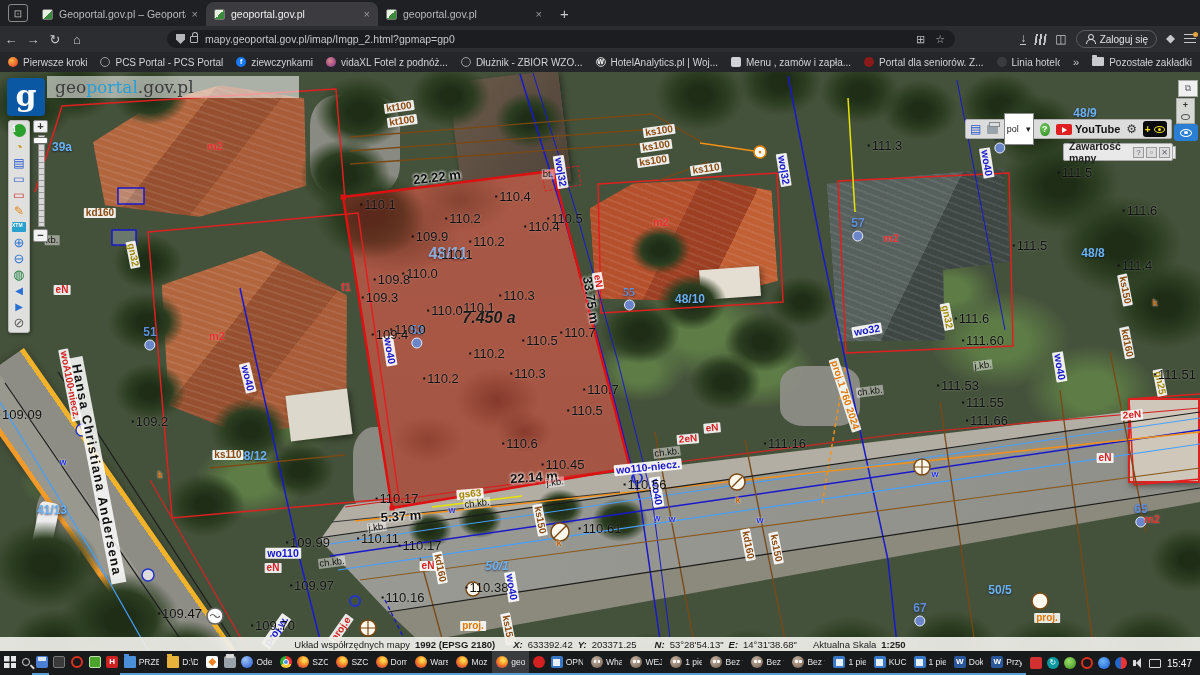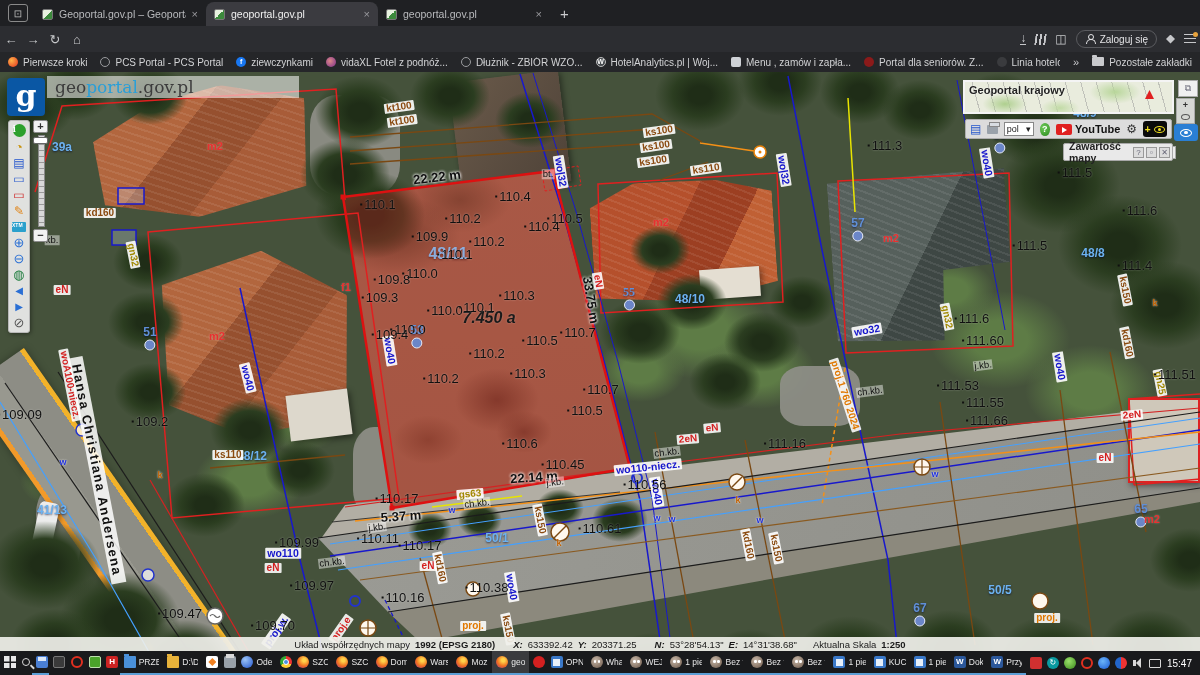--- a/index.html
+++ b/index.html
@@ -128,21 +128,21 @@
     repeating-linear-gradient(75deg,transparent 0 14px,rgba(150,150,150,.5) 14px 15px),
     #e9ecdd;overflow:hidden;}
   .minimap .mmtitle{position:absolute;left:4px;top:2px;font-size:11px;font-weight:bold;color:#222;text-shadow:0 0 2px #fff;}
   .minimap .marker{position:absolute;right:18px;top:8px;width:9px;height:9px;background:#e02020;clip-path:polygon(50% 0,100% 100%,0 100%);}
   .mm-side{position:absolute;left:1178px;top:80px;width:20px;height:17px;background:#f0f0f0;border:1px solid #aaa;color:#667;font-size:9px;text-align:center;line-height:15px;}
   .rtoolbar{position:absolute;left:965px;top:119px;width:207px;height:20px;background:#dcdcdc;border:1px solid #aeaeae;border-radius:2px;
     display:flex;align-items:center;gap:6px;padding:0 4px;}
   .rt-list{color:#2255cc;font-size:12px;} 
   .rt-print{width:13px;height:9px;background:#9aa2aa;border-radius:1px;position:relative;}
   .rt-print:before{content:"";position:absolute;left:2px;top:-3px;width:9px;height:3px;background:#d8dde2;border:1px solid #888;}
-  .rt-select{width:36px;height:14px;background:#fff;border:1px solid #888;font-size:9px;color:#222;display:flex;align-items:center;justify-content:space-between;padding:0 2px;}
+  .rt-select{width:36px;height:32px;background:#fff;border:1px solid #888;font-size:9px;color:#222;display:flex;align-items:center;justify-content:space-between;padding:0 2px;}
   .rt-help{width:13px;height:13px;border-radius:50%;background:radial-gradient(circle at 35% 35%,#6ecb5a,#2c8a1e);color:#fff;font-size:9px;font-weight:bold;text-align:center;line-height:13px;}
   .yt{display:flex;align-items:center;gap:3px;font-size:11px;font-weight:bold;color:#111;}
   .ytplay{width:16px;height:11px;background:#e02020;border-radius:2px;position:relative;}
   .ytplay:before{content:"";position:absolute;left:6px;top:3px;border-left:5px solid #fff;border-top:3px solid transparent;border-bottom:3px solid transparent;}
   .rt-gear{color:#333;font-size:12px;}
   .rt-contrast{width:30px;height:16px;background:#0a0a0a;border-radius:3px;display:flex;align-items:center;justify-content:space-around;}
   .rt-contrast .plus{color:#f2e020;font-size:10px;font-weight:bold;}
   .eye{width:11px;height:7px;border:1.5px solid #f2e020;border-radius:50%;position:relative;}
   .eye:before{content:"";position:absolute;left:2.5px;top:1px;width:3px;height:3px;border-radius:50%;background:#f2e020;}
   .rwidget{position:absolute;left:1176px;top:98px;width:19px;height:26px;background:rgba(240,240,240,.85);border:1px solid #aaa;
@@ -385,21 +385,21 @@
           <div class="lbl k-measbig" style="left: 489px; top: 318px; transform: translate(-50%, -50%) rotate(0deg);">7.450 a</div>
           <div class="lbl k-meas" style="left: 534px; top: 477px; transform: translate(-50%, -50%) rotate(-4deg);">22.14 m</div>
           <div class="lbl k-meas" style="left: 401px; top: 516px; transform: translate(-50%, -50%) rotate(-4deg);">5.37 m</div>
           <div class="lbl k-parcelbig" style="left: 448px; top: 254px; transform: translate(-50%, -50%) rotate(0deg);">48/11</div>
           <div class="lbl k-parcel" style="left: 62px; top: 147px; transform: translate(-50%, -50%) rotate(0deg);">39a</div>
           <div class="lbl k-parcel" style="left: 52px; top: 510px; transform: translate(-50%, -50%) rotate(0deg);">41/13</div>
           <div class="lbl k-parcel" style="left: 252px; top: 456px; transform: translate(-50%, -50%) rotate(0deg);">48/12</div>
           <div class="lbl k-parcel" style="left: 690px; top: 299px; transform: translate(-50%, -50%) rotate(0deg);">48/10</div>
           <div class="lbl k-parcel" style="left: 1093px; top: 253px; transform: translate(-50%, -50%) rotate(0deg);">48/8</div>
           <div class="lbl k-parcel" style="left: 1085px; top: 113px; transform: translate(-50%, -50%) rotate(0deg);">48/9</div>
-          <div class="lbl k-parcel" style="left: 497px; top: 538px; transform: translate(-50%, -50%) rotate(0deg);">50/1</div>
+          <div class="lbl k-parcel" style="left: 497px; top: 566px; transform: translate(-50%, -50%) rotate(0deg); font-style: italic;">50/1</div>
           <div class="lbl k-parcel" style="left: 1000px; top: 590px; transform: translate(-50%, -50%) rotate(0deg);">50/5</div>
           <div class="lbl k-point" style="left: 150px; top: 338px; transform: translate(-50%, -50%) rotate(0deg);">51</div>
           <div class="lbl k-point" style="left: 417px; top: 336px; transform: translate(-50%, -50%) rotate(0deg);">53</div>
           <div class="lbl k-point" style="left: 629px; top: 298px; transform: translate(-50%, -50%) rotate(0deg); font-family: Liberation Serif, serif;">55</div>
           <div class="lbl k-point" style="left: 858px; top: 229px; transform: translate(-50%, -50%) rotate(0deg);">57</div>
           <div class="lbl k-point" style="left: 1000px; top: 141px; transform: translate(-50%, -50%) rotate(0deg);">59</div>
           <div class="lbl k-point" style="left: 1141px; top: 515px; transform: translate(-50%, -50%) rotate(0deg);">65</div>
           <div class="lbl k-point" style="left: 920px; top: 614px; transform: translate(-50%, -50%) rotate(0deg);">67</div>
           <div class="lbl k-red" style="left: 215px; top: 146px; transform: translate(-50%, -50%) rotate(0deg);">m2</div>
           <div class="lbl k-red" style="left: 217px; top: 336px; transform: translate(-50%, -50%) rotate(0deg);">m2</div>
@@ -493,21 +493,21 @@
           <div class="lbl k-elev" style="left: 441px; top: 378px; transform: translate(-50%, -50%) rotate(0deg);">110.2</div>
           <div class="lbl k-elev" style="left: 520px; top: 443px; transform: translate(-50%, -50%) rotate(0deg);">110.6</div>
           <div class="lbl k-elev" style="left: 585px; top: 410px; transform: translate(-50%, -50%) rotate(0deg);">110.5</div>
           <div class="lbl k-elev" style="left: 601px; top: 389px; transform: translate(-50%, -50%) rotate(0deg);">110.7</div>
           <div class="lbl k-elev" style="left: 563px; top: 464px; transform: translate(-50%, -50%) rotate(0deg);">110.45</div>
           <div class="lbl k-elev" style="left: 645px; top: 484px; transform: translate(-50%, -50%) rotate(0deg);">110.56</div>
           <div class="lbl k-elev" style="left: 600px; top: 528px; transform: translate(-50%, -50%) rotate(0deg);">110.61</div>
           <div class="lbl k-elev" style="left: 397px; top: 498px; transform: translate(-50%, -50%) rotate(0deg);">110.17</div>
           <div class="lbl k-elev" style="left: 378px; top: 538px; transform: translate(-50%, -50%) rotate(0deg);">110.11</div>
           <div class="lbl k-elev" style="left: 420px; top: 545px; transform: translate(-50%, -50%) rotate(0deg);">110.17</div>
-          <div class="lbl k-elev" style="left: 297px; top: 542px; transform: translate(-50%, -50%) rotate(0deg);">109.99</div>
+          <div class="lbl k-elev" style="left: 308px; top: 542px; transform: translate(-50%, -50%) rotate(0deg);">109.99</div>
           <div class="lbl k-elev" style="left: 312px; top: 585px; transform: translate(-50%, -50%) rotate(0deg);">109.97</div>
           <div class="lbl k-elev" style="left: 273px; top: 625px; transform: translate(-50%, -50%) rotate(0deg);">109.70</div>
           <div class="lbl k-elev" style="left: 403px; top: 597px; transform: translate(-50%, -50%) rotate(0deg);">110.16</div>
           <div class="lbl k-elev" style="left: 487px; top: 587px; transform: translate(-50%, -50%) rotate(0deg);">110.38</div>
           <div class="lbl k-elev" style="left: 180px; top: 613px; transform: translate(-50%, -50%) rotate(0deg);">109.47</div>
           <div class="lbl k-elev" style="left: 150px; top: 421px; transform: translate(-50%, -50%) rotate(0deg);">109.2</div>
           <div class="lbl k-elev" style="left: 20px; top: 414px; transform: translate(-50%, -50%) rotate(0deg);">109.09</div>
           <div class="lbl k-elev" style="left: 885px; top: 145px; transform: translate(-50%, -50%) rotate(0deg);">111.3</div>
           <div class="lbl k-elev" style="left: 1075px; top: 172px; transform: translate(-50%, -50%) rotate(0deg);">111.5</div>
           <div class="lbl k-elev" style="left: 1140px; top: 210px; transform: translate(-50%, -50%) rotate(0deg);">111.6</div>
@@ -572,24 +572,20 @@
           </div>
         </div>
 
       <div class="zslider">
         <div class="zbtn">+</div>
         <div class="ztrack"></div>
         <div class="zhandle"></div>
         <div class="zbtn">−</div>
       </div>
 
-      <div class="minimap">
-        <div class="mmtitle">Geoportal krajowy</div>
-        <div class="marker"></div>
-      </div>
       <div class="mm-side">⧉</div>
 
       <div class="rtoolbar">
         <span class="rt-list">▤</span>
         <span class="rt-print"></span>
         <span class="rt-select">
             <span>pol</span>
             <span>▾</span>
           </span>
         <span class="rt-help">?</span>
@@ -660,20 +656,28 @@
         </div>
       </div>
     <div class="newtab">+</div>
   </div>
 
   <div class="navbar">
     <span class="navic">←</span>
     <span class="navic">→</span>
     <span class="navic">↻</span>
     <span class="navic">⌂</span>
+    <div class="urlbox">
+      <span class="shield"></span>
+      <span class="lockic"></span>
+      <span class="urltxt">mapy.geoportal.gov.pl/imap/Imgp_2.html?gpmap=gp0</span>
+      <span class="sp"></span>
+      <span class="urlic">⊞</span>
+      <span class="urlic">☆</span>
+    </div>
     <div class="navright">
       <span class="dlic">↓</span>
       <span class="collic"></span>
       <span class="splitic">◫</span>
       <span class="loginbtn">
           <span class="person"></span>
           <span>Zaloguj się</span>
         </span>
       <span class="extic"></span>
       <span class="menuic"></span>

